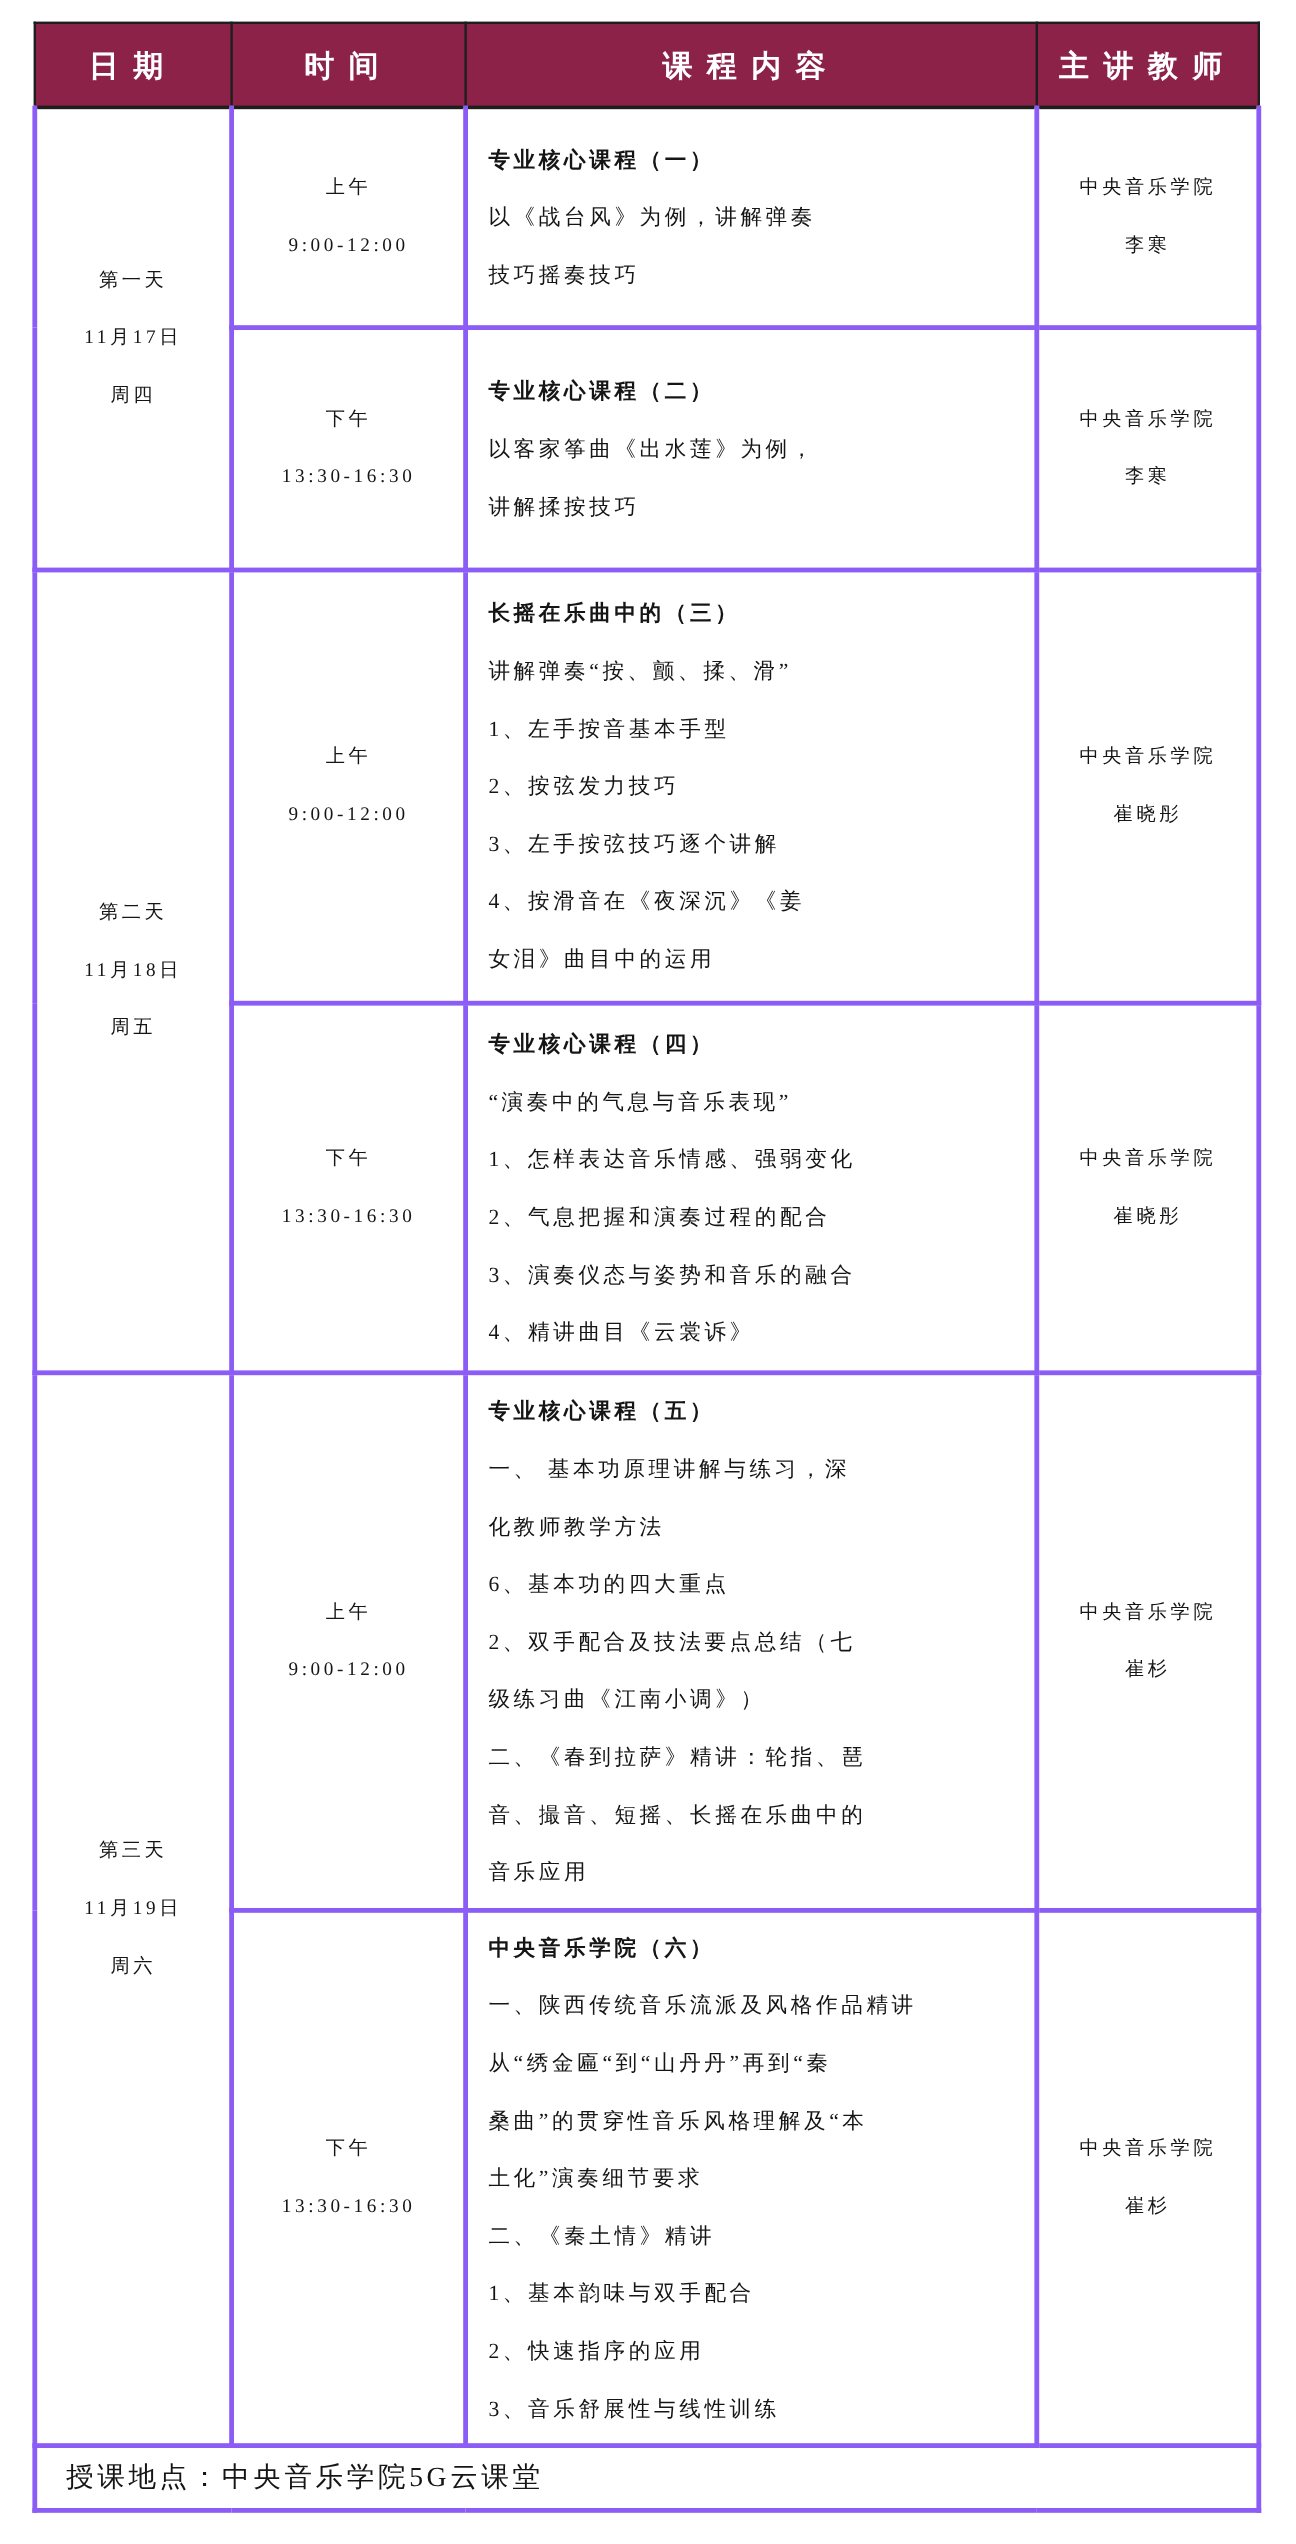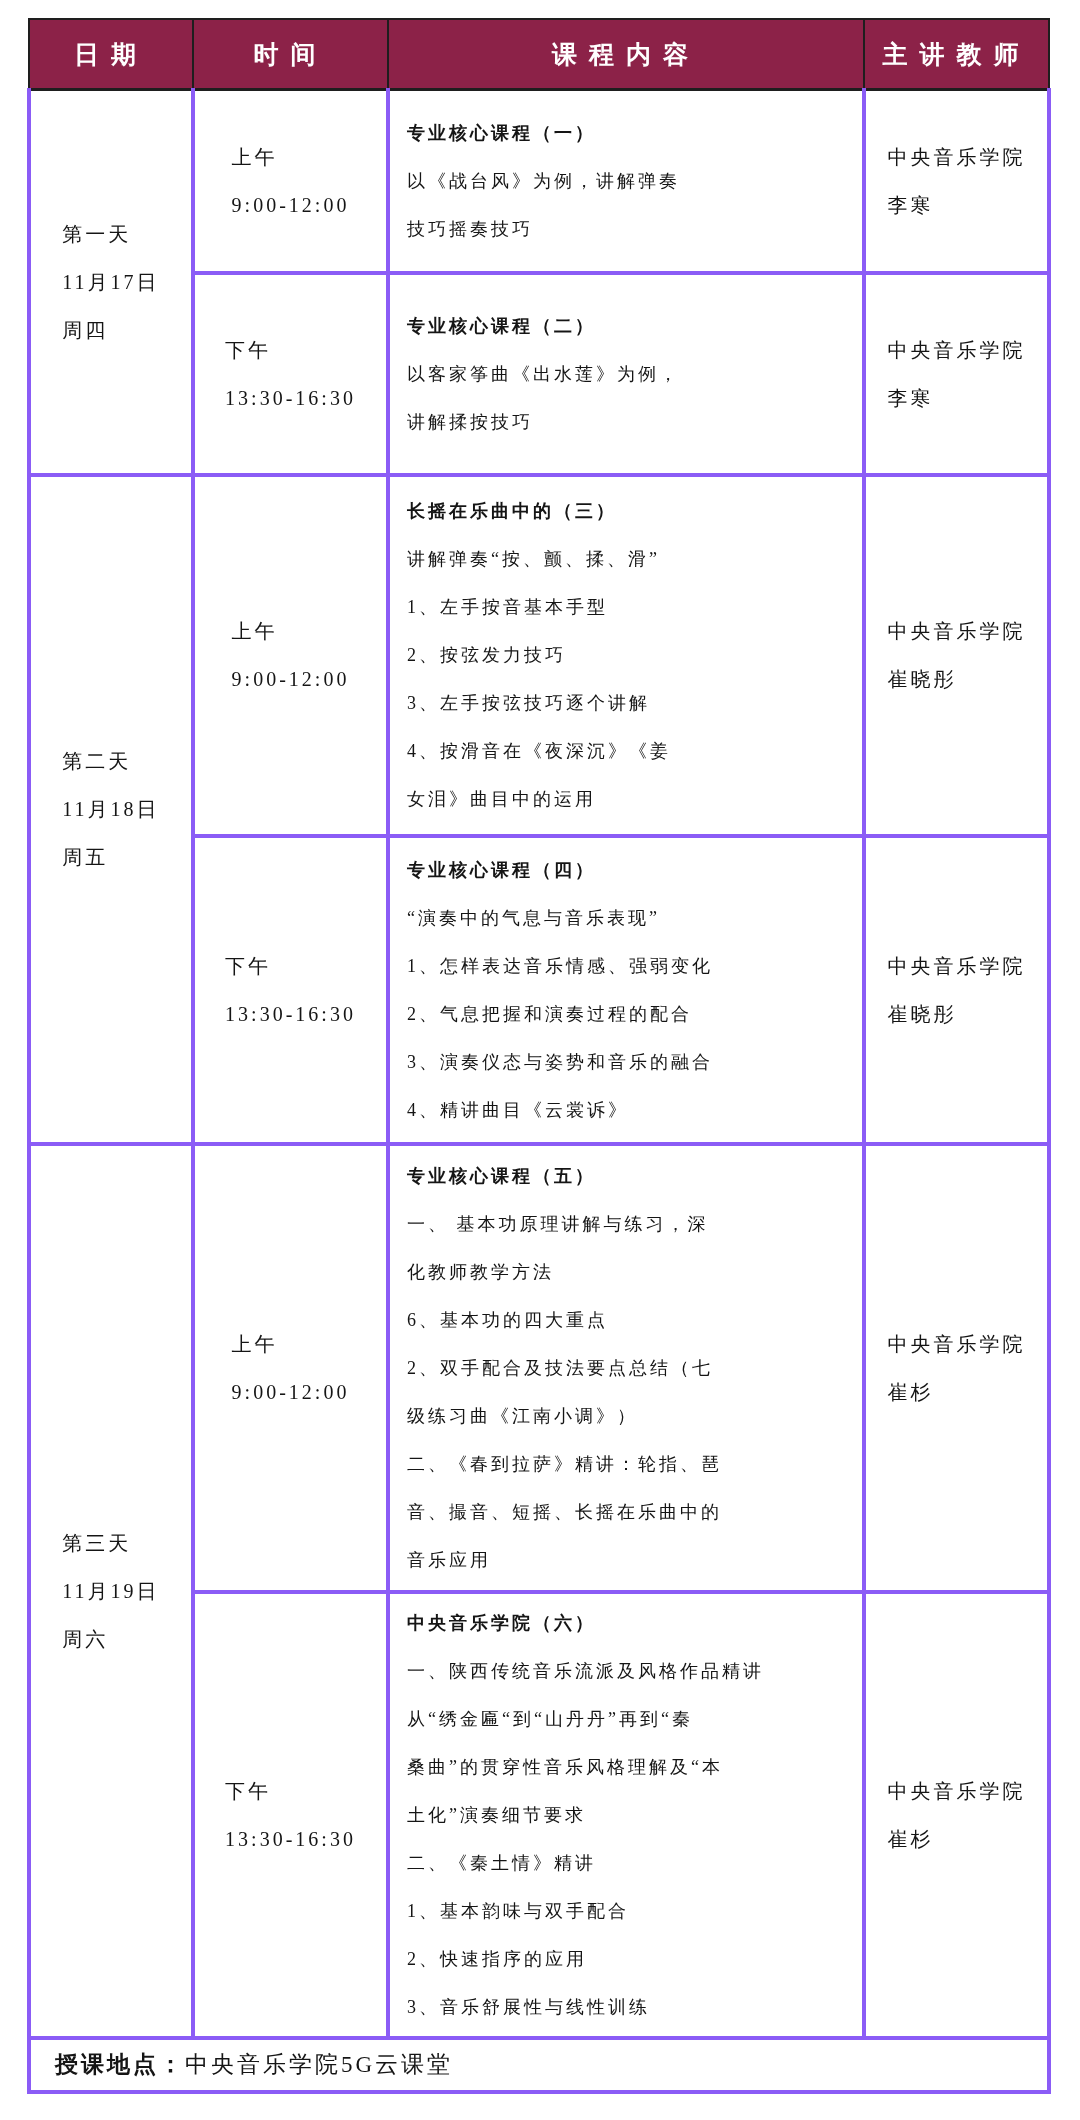--- a/index.html
+++ b/index.html
@@ -38,22 +38,22 @@
     border: 4px solid #8b5cf6;
     vertical-align: middle;
     padding: 0;
   }
   tr.day-start > td { border-top: 3px solid #1e1e1e; }
 
   .cell-block {
     width: -moz-fit-content;
     width: fit-content;
     margin: 0 auto;
-    text-align: left;
-    font-size: 20px;
+    text-align: center;
+    font-size: 16px;
     line-height: 48px;
     letter-spacing: 3px;
     white-space: nowrap;
   }
   .content-block {
     font-size: 18px;
     line-height: 48px;
     letter-spacing: 3px;
     padding-left: 17px;
     padding-right: 5px;
@@ -63,21 +63,21 @@
   .content-title { font-weight: 700; white-space: nowrap; }
 
   td.footer-cell {
     height: 50px;
     font-size: 23px;
     letter-spacing: 3px;
     padding-left: 24px;
     border-top: 3px solid #1e1e1e;
     vertical-align: middle;
   }
-  .footer-label { font-weight: 700; }
+  .footer-label { font-weight: 400; }
   .footer-value { }
 </style>
 </head>
 <body>
 
 <div class="schedule-wrap">
   <table class="schedule">
     <colgroup>
       <col class="c-date">
         <col class="c-time">

